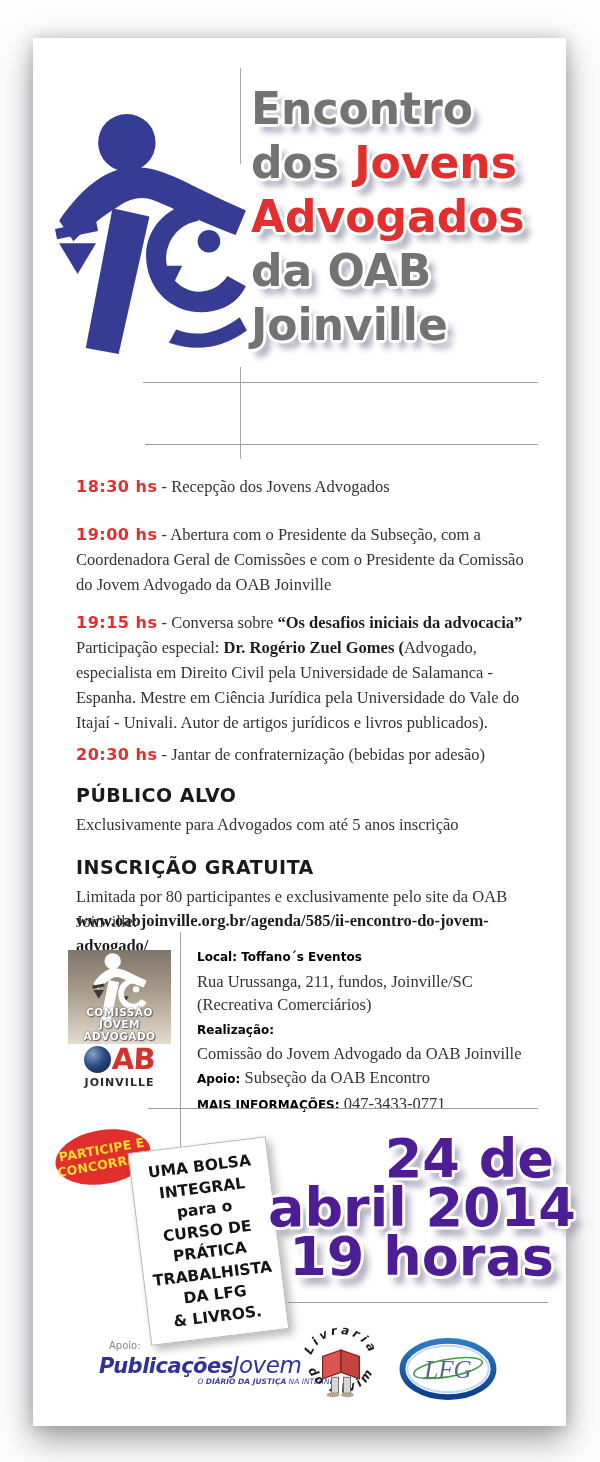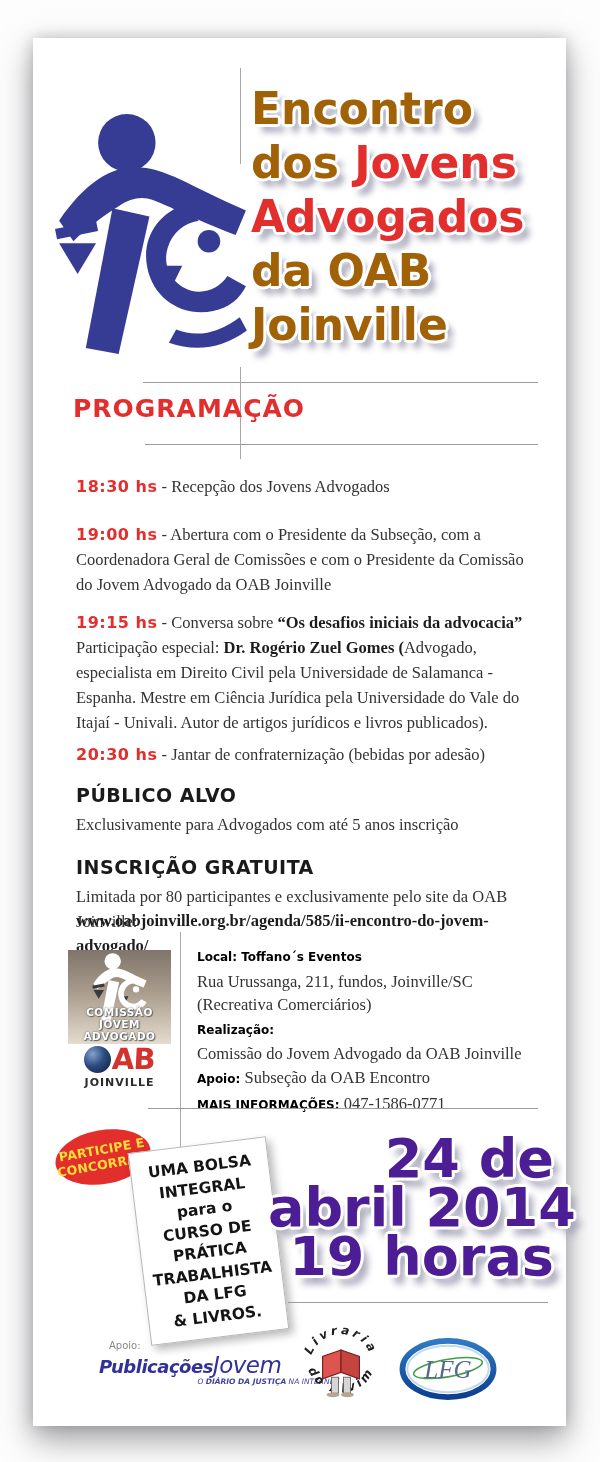--- a/index.html
+++ b/index.html
@@ -17,21 +17,21 @@
 
   
   .title-line{
     position:absolute;left:218px;white-space:nowrap;
     font-family:"DejaVu Sans",sans-serif;font-weight:bold;
     font-size:44px;line-height:54px;letter-spacing:0px;
     text-shadow:-2px -2px 0 #fff,2px -2px 0 #fff,-2px 2px 0 #fff,2px 2px 0 #fff,
                  0 3px 0 #fff,3px 0 0 #fff,0 -3px 0 #fff,-3px 0 0 #fff,
                  7px 8px 6px #aaaabc;
   }
-  .seg-t-blue{color:#a16207;}
+  .seg-t-blue{color:#737373;}
   .seg-t-red{color:#e22e2c;}
 
   .prog-heading{color:#e22e2c;font-size:25px;letter-spacing:1px;}
 
   
   .ser{font-family:"Liberation Serif",serif;font-size:16.5px;line-height:25px;color:#333;}
   .sched{position:absolute;left:43px;width:466px;}
   .seg-n{}
   .seg-b{font-weight:bold;color:#1c1c1c;}
   .seg-time{font-family:"DejaVu Sans",sans-serif;font-weight:bold;font-size:16px;color:#e22e2c;letter-spacing:.5px;}
@@ -61,21 +61,21 @@
     font-size:15.5px;line-height:21.5px;color:#141414;}
   .date-line{position:absolute;left:235px;width:286px;text-align:right;white-space:nowrap;
     font-family:"DejaVu Sans",sans-serif;font-weight:bold;font-size:54px;line-height:49px;color:#4c1d95;
     text-shadow:-2px -2px 0 #fff,2px -2px 0 #fff,-2px 2px 0 #fff,2px 2px 0 #fff,
                  0 3px 0 #fff,3px 0 0 #fff,0 -3px 0 #fff,-3px 0 0 #fff,
                  7px 9px 7px #a9a9bc;}
 
   
   #apoio-label{position:absolute;left:76px;top:1302px;font-family:"DejaVu Sans",sans-serif;font-size:10px;color:#888;}
   #pub-logo{position:absolute;left:66px;top:1314px;width:246px;font-family:"DejaVu Sans",sans-serif;font-style:italic;color:#31319b;}
-  .seg-pub-b{font-weight:bold;font-size:18px;letter-spacing:-.5px;}
+  .seg-pub-b{font-weight:bold;font-size:21px;letter-spacing:-.5px;}
   .seg-pub-l{font-weight:normal;font-size:23px;letter-spacing:-.5px;}
   #pub-tagline{display:block;text-align:right;font-size:7.5px;font-style:italic;color:#4242a5;margin-top:-1px;padding-right:6px;}
   .seg-tag{font-weight:normal;}
   .seg-tag-b{font-weight:bold;}
 
   .logo-blue .p{fill:#363b94;}
   .logo-blue .beam{fill:#363b94;}
   .logo-white .p{fill:#ffffff;}
   .logo-white .beam{fill:#3a3a3a;}
 </style>
@@ -99,21 +99,20 @@
   </svg>
 
   <div class="title-line" style="top:44px;"><span class="seg-t-blue">Encontro</span></div>
   <div class="title-line" style="top:98px;"><span class="seg-t-blue">dos </span><span class="seg-t-red">Jovens</span></div>
   <div class="title-line" style="top:152px;"><span class="seg-t-red">Advogados</span></div>
   <div class="title-line" style="top:206px;"><span class="seg-t-blue">da OAB</span></div>
   <div class="title-line" style="top:260px;"><span class="seg-t-blue">Joinville</span></div>
 
   <div class="hline" style="left:110px;top:344px;width:395px;"></div>
   <div class="vline" style="left:207px;top:329px;height:92px;"></div>
-  <div class="abs disp prog-heading" style="left:40px;top:356px;">PROGRAMAÇÃO</div>
   <div class="hline" style="left:112px;top:406px;width:393px;"></div>
 
   <div class="sched ser" style="top:436px;"><span class="seg-time">18:30 hs</span><span class="seg-n"> - Recepção dos Jovens Advogados</span></div>
   <div class="sched ser" style="top:484px;"><span class="seg-time">19:00 hs</span><span class="seg-n"> - Abertura com o Presidente da Subseção, com a Coordenadora Geral de Comissões e com o Presidente da Comissão do Jovem Advogado da OAB Joinville</span></div>
   <div class="sched ser" style="top:572px;"><span class="seg-time">19:15 hs</span><span class="seg-n"> - Conversa sobre </span><span class="seg-b">“Os desafios iniciais da advocacia”</span><br><span class="seg-n">Participação especial: </span><span class="seg-b">Dr. Rogério Zuel Gomes (</span><span class="seg-n">Advogado, especialista em Direito Civil pela Universidade de Salamanca - Espanha. Mestre em Ciência Jurídica pela Universidade do Vale do Itajaí - Univali. Autor de artigos jurídicos e livros publicados).</span></div>
   <div class="sched ser" style="top:704px;"><span class="seg-time">20:30 hs</span><span class="seg-n"> - Jantar de confraternização (bebidas por adesão)</span></div>
 
   <div class="blk-heading disp" style="top:746px;">PÚBLICO ALVO</div>
   <div class="sched ser" style="top:774px;font-family:Liberation Serif, serif;">Exclusivamente para Advogados com até 5 anos inscrição</div>
 
@@ -148,21 +147,21 @@
 
   <div class="vline" style="left:147px;top:894px;height:258px;"></div>
 
   <div class="abs" style="left:164px;top:906px;width:345px;">
     <div class="ser" style="line-height:23.6px;"><span class="seg-hb">Local: Toffano´s Eventos</span></div>
     <div class="ser" style="line-height:23.6px;"><span class="seg-n">Rua Urussanga, 211, fundos, Joinville/SC</span></div>
     <div class="ser" style="line-height:23.6px;"><span class="seg-n">(Recreativa Comerciários)</span></div>
     <div class="ser" style="line-height:23.6px;"><span class="seg-hb">Realização:</span></div>
     <div class="ser" style="line-height:23.6px;"><span class="seg-n">Comissão do Jovem Advogado da OAB Joinville</span></div>
     <div class="ser" style="line-height:23.6px;"><span class="seg-hb">Apoio: </span><span class="seg-n">Subseção da OAB Encontro</span></div>
-    <div class="ser" style="line-height:23.6px;"><span class="seg-hb">MAIS INFORMAÇÕES: </span><span class="seg-n">047-1586-0771</span></div>
+    <div class="ser" style="line-height:23.6px;"><span class="seg-hb">MAIS INFORMAÇÕES: </span><span class="seg-n">047-3433-0771</span></div>
   </div>
 
   <div class="hline" style="left:115px;top:1070px;width:390px;"></div>
 
   <div id="bubble" class="disp">
     <div>PARTICIPE E</div>
     <div>CONCORRA A</div>
   </div>
   <svg class="abs" style="left:96px;top:1134px;transform:rotate(14deg);" width="54" height="40" viewBox="0 0 60 40">
     <path d="M 2,4 C 12,18 22,24 33,25 L 31,13 58,28 29,40 31,31 C 17,30 6,20 0,7 Z" fill="#e22e2c"></path>

